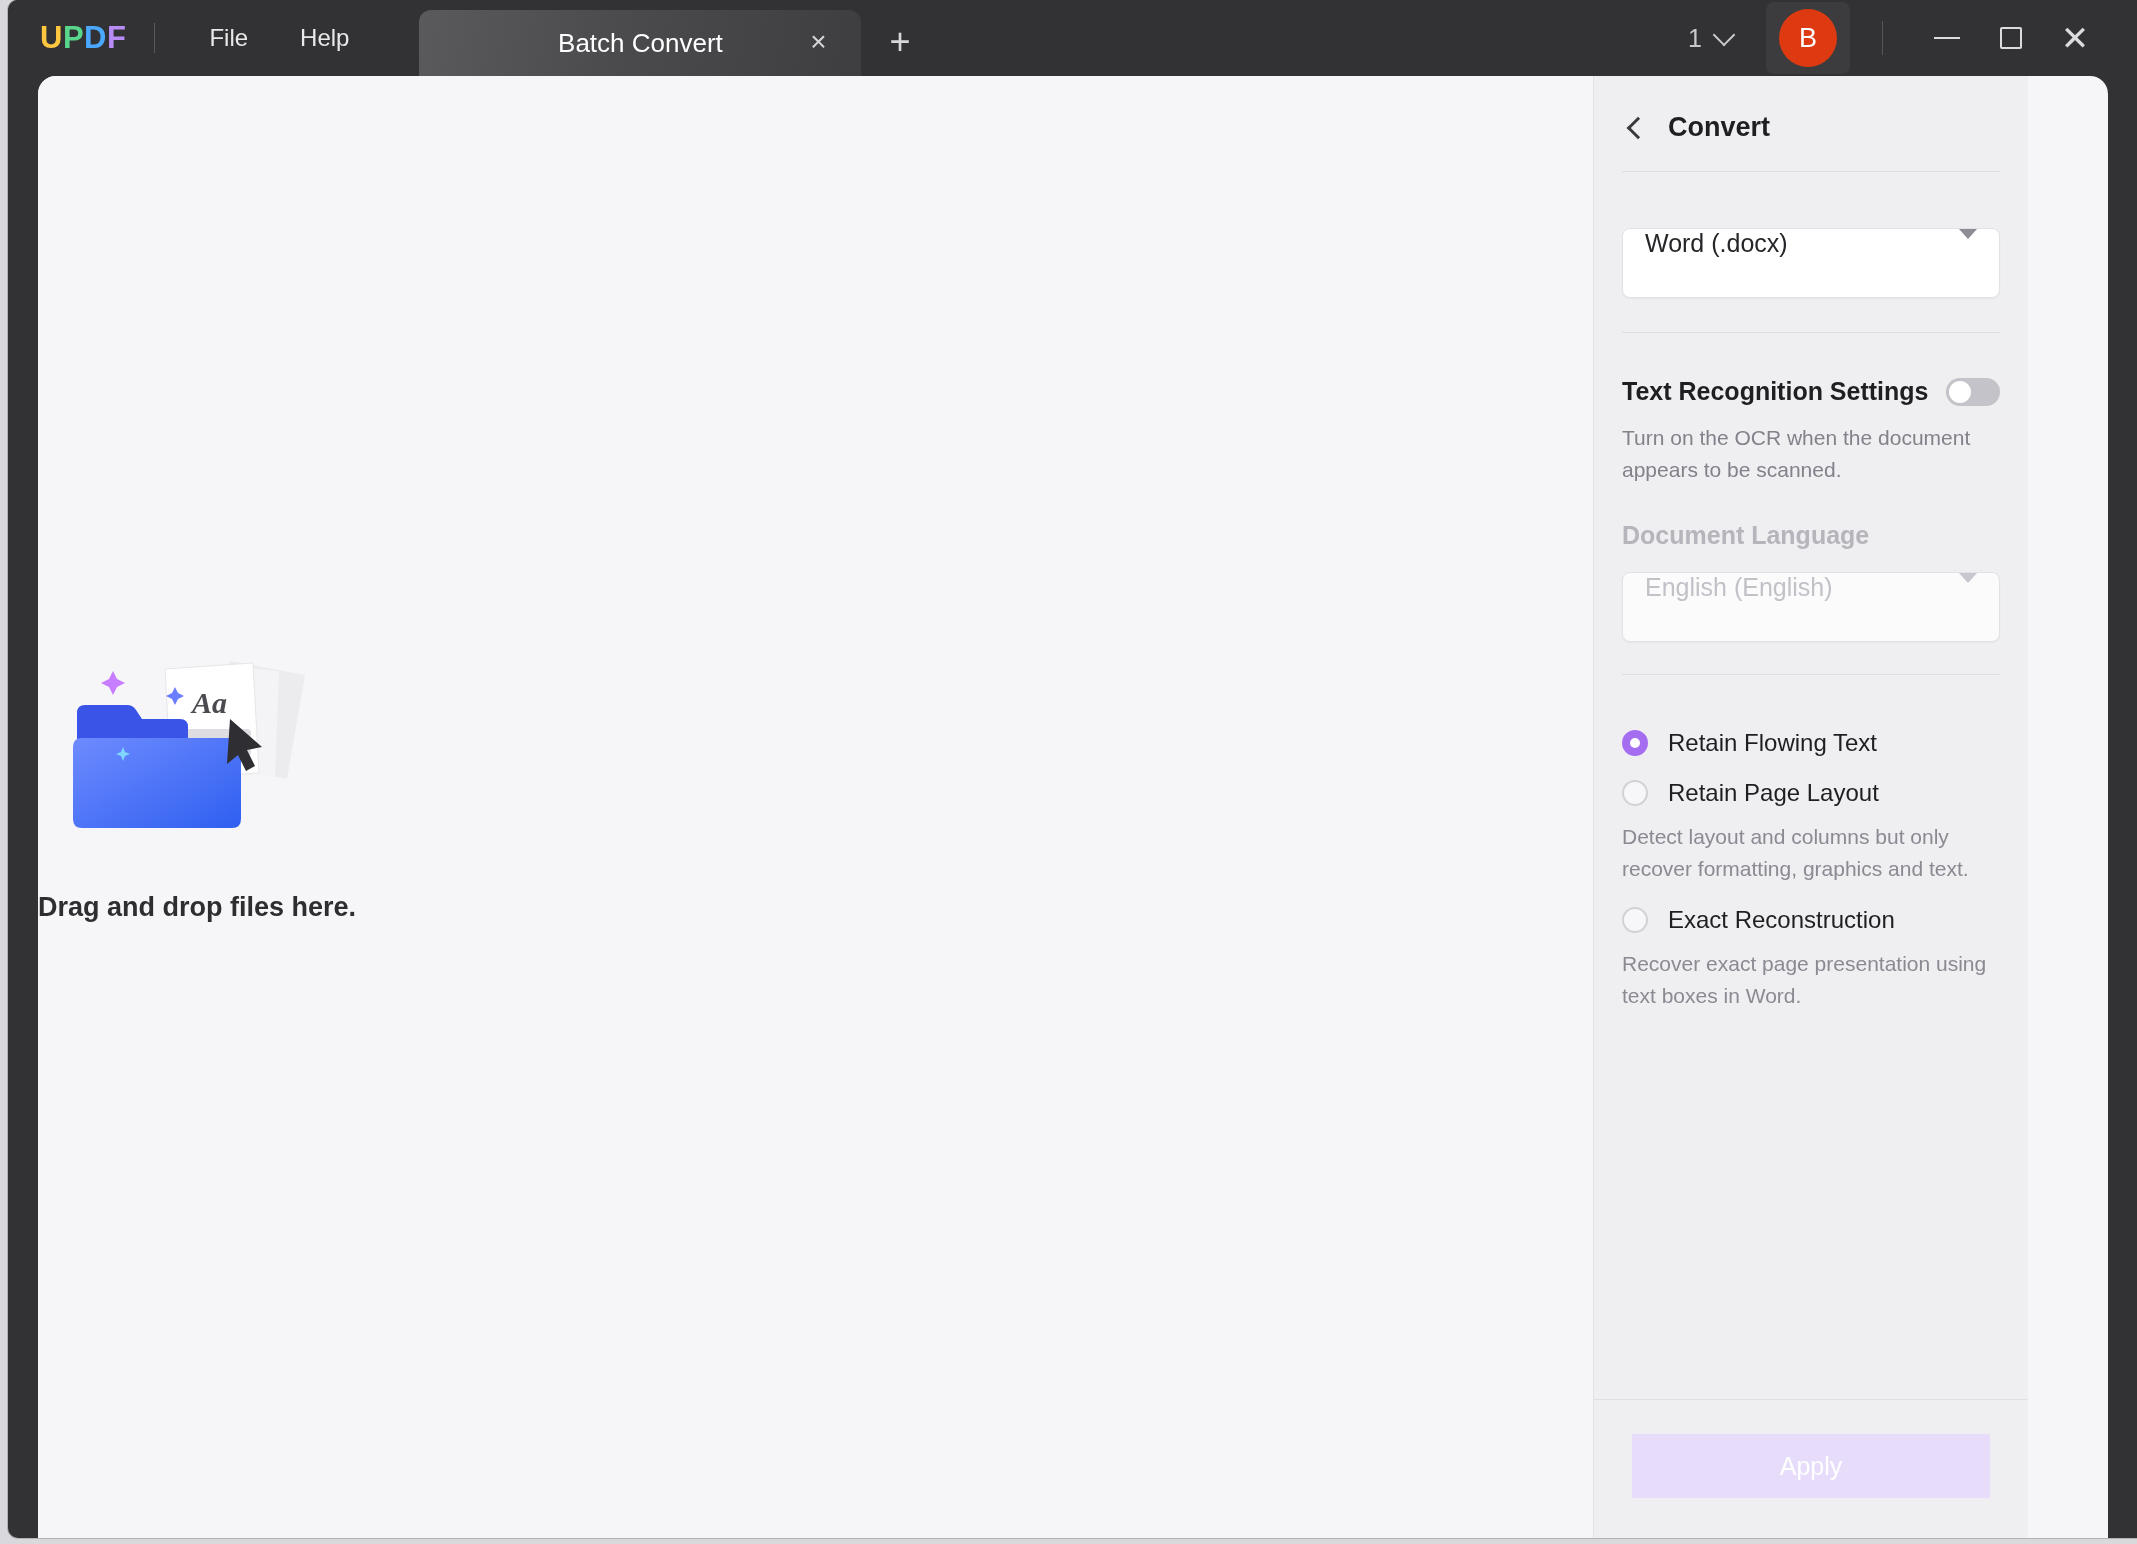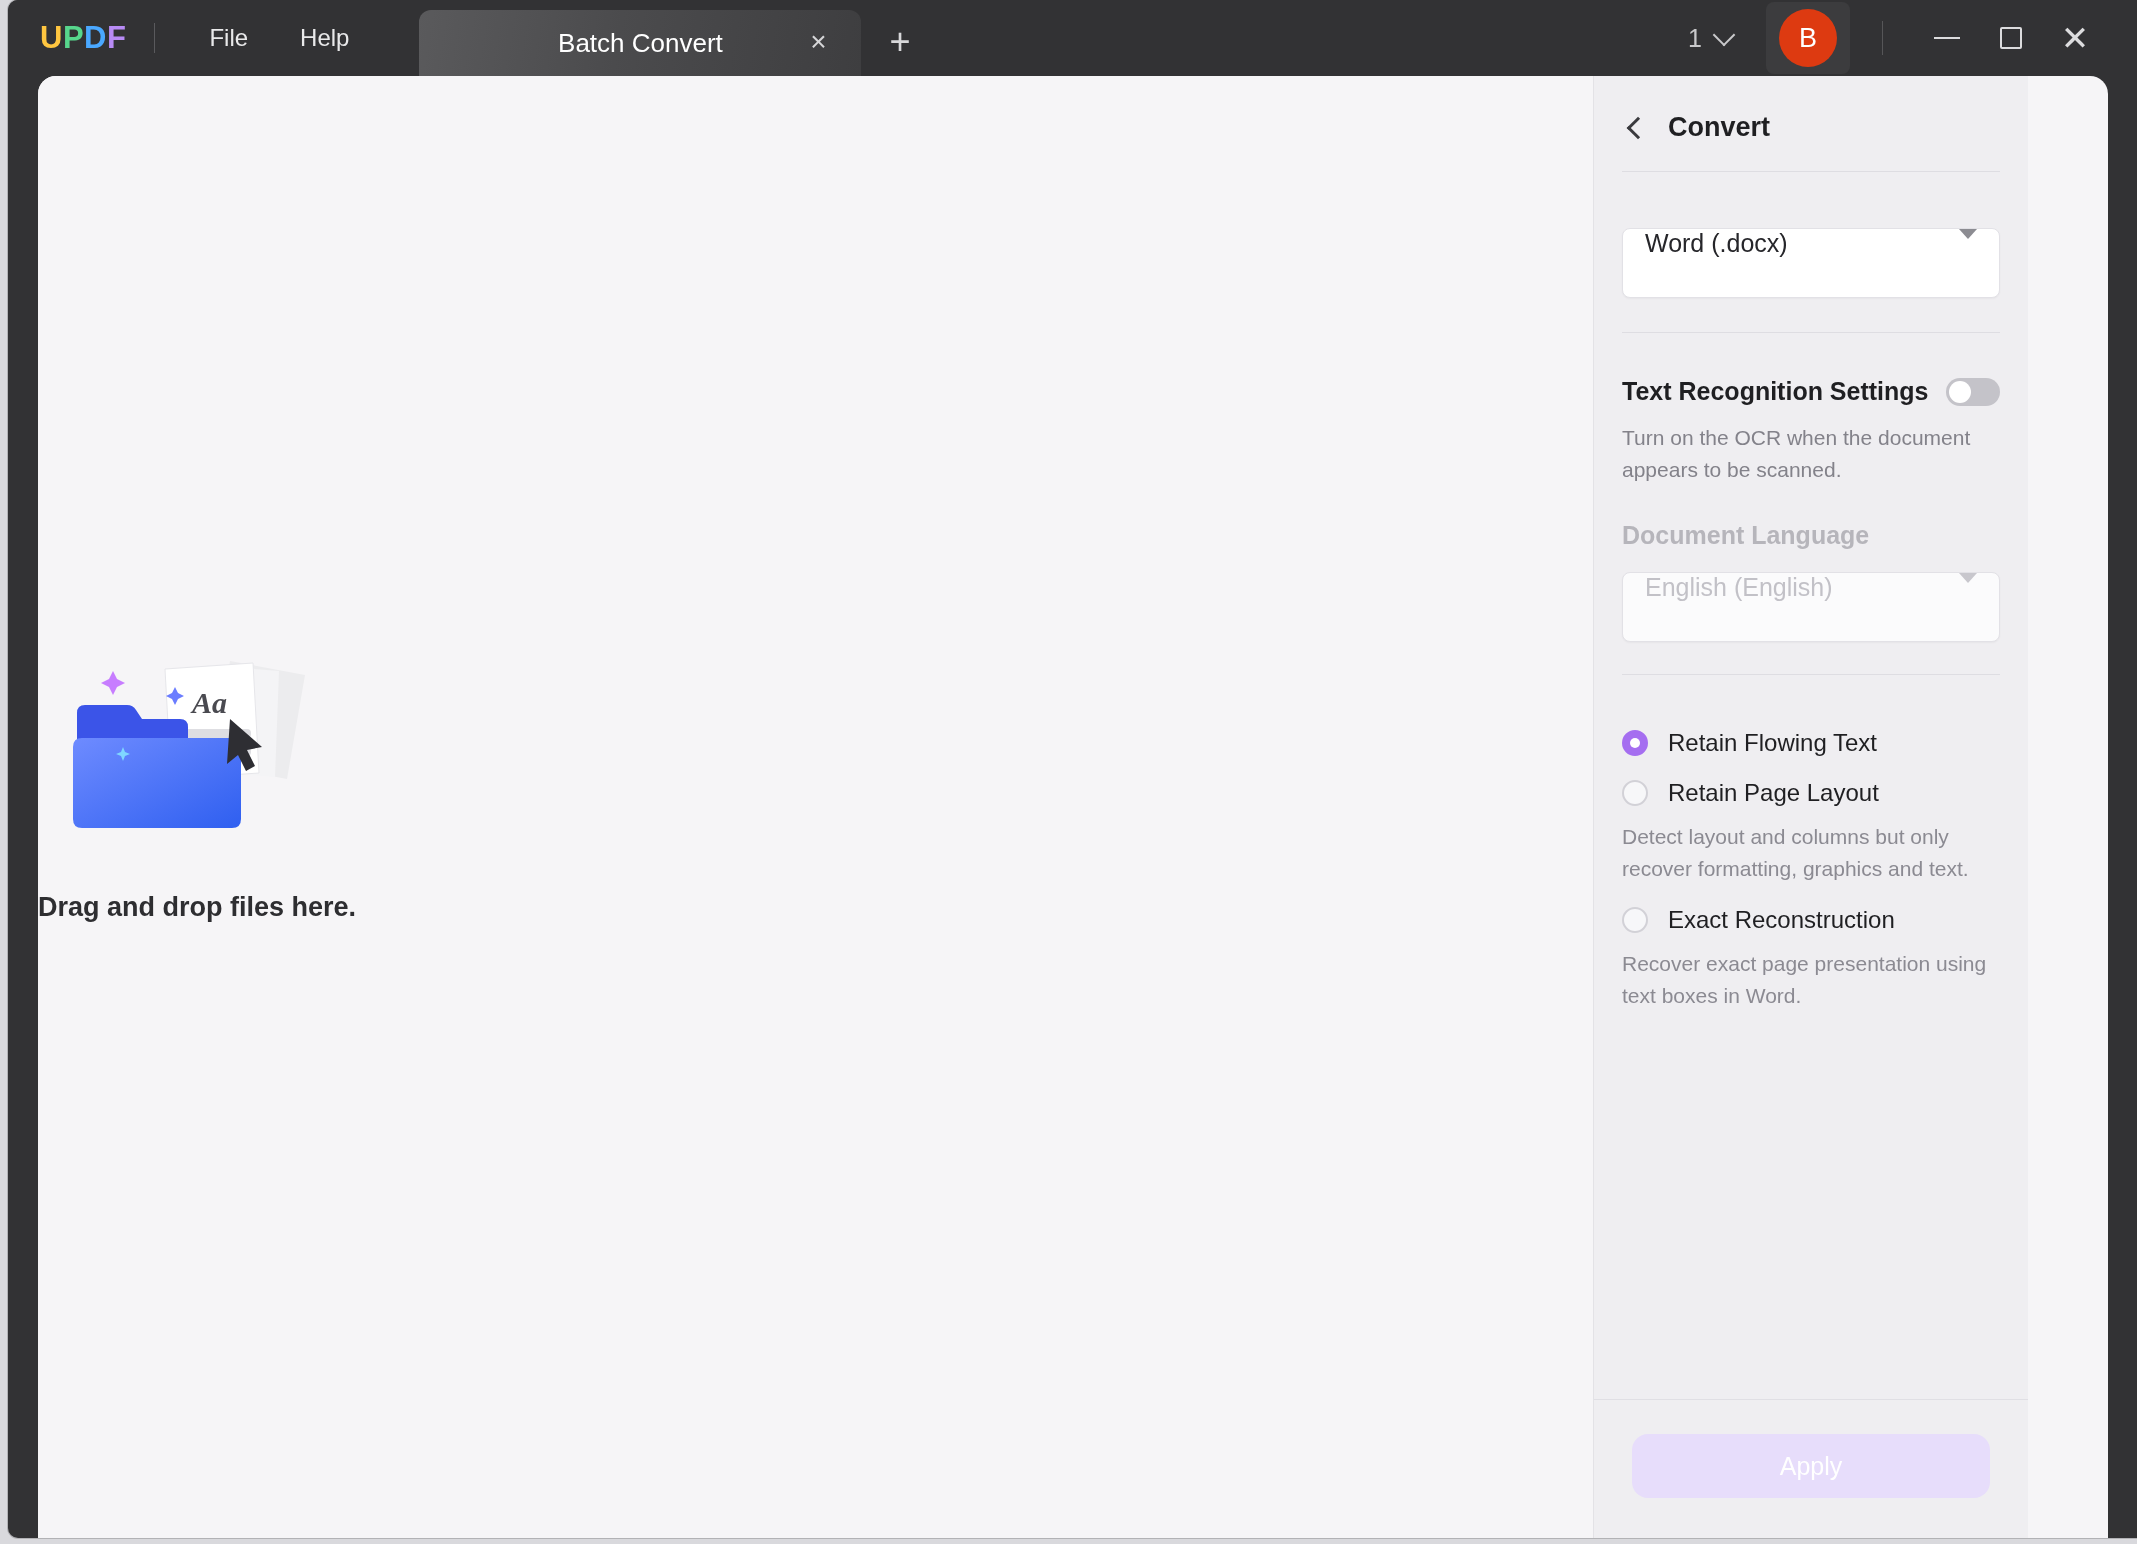--- a/index.html
+++ b/index.html
@@ -213,21 +213,21 @@
   .radio.on .dot { width:10px; height:10px; border-radius:50%; background:#fff; }
   .radio-label { font-size:24px; color:#1f1f22; }
   .radio-hint { margin-top:14px; font-size:21px; line-height:1.5; color:#8b8a92; }
 
   .panel-foot {
     margin-top:auto;
     border-top:1px solid #e0dfe4;
     padding: 34px 38px 40px 38px;
   }
   .apply {
-    height: 64px; border-radius:16px; background:#e7ddfb;
+    height: 64px; border-radius:0; background:#e7ddfb;
     display:flex; align-items:center; justify-content:center;
     color:#ffffff; font-size:25px;
   }
   .spacer-flex { flex: 1 1 auto; }
 </style>
 </head>
 <body>
 
 <div class="window">
 

